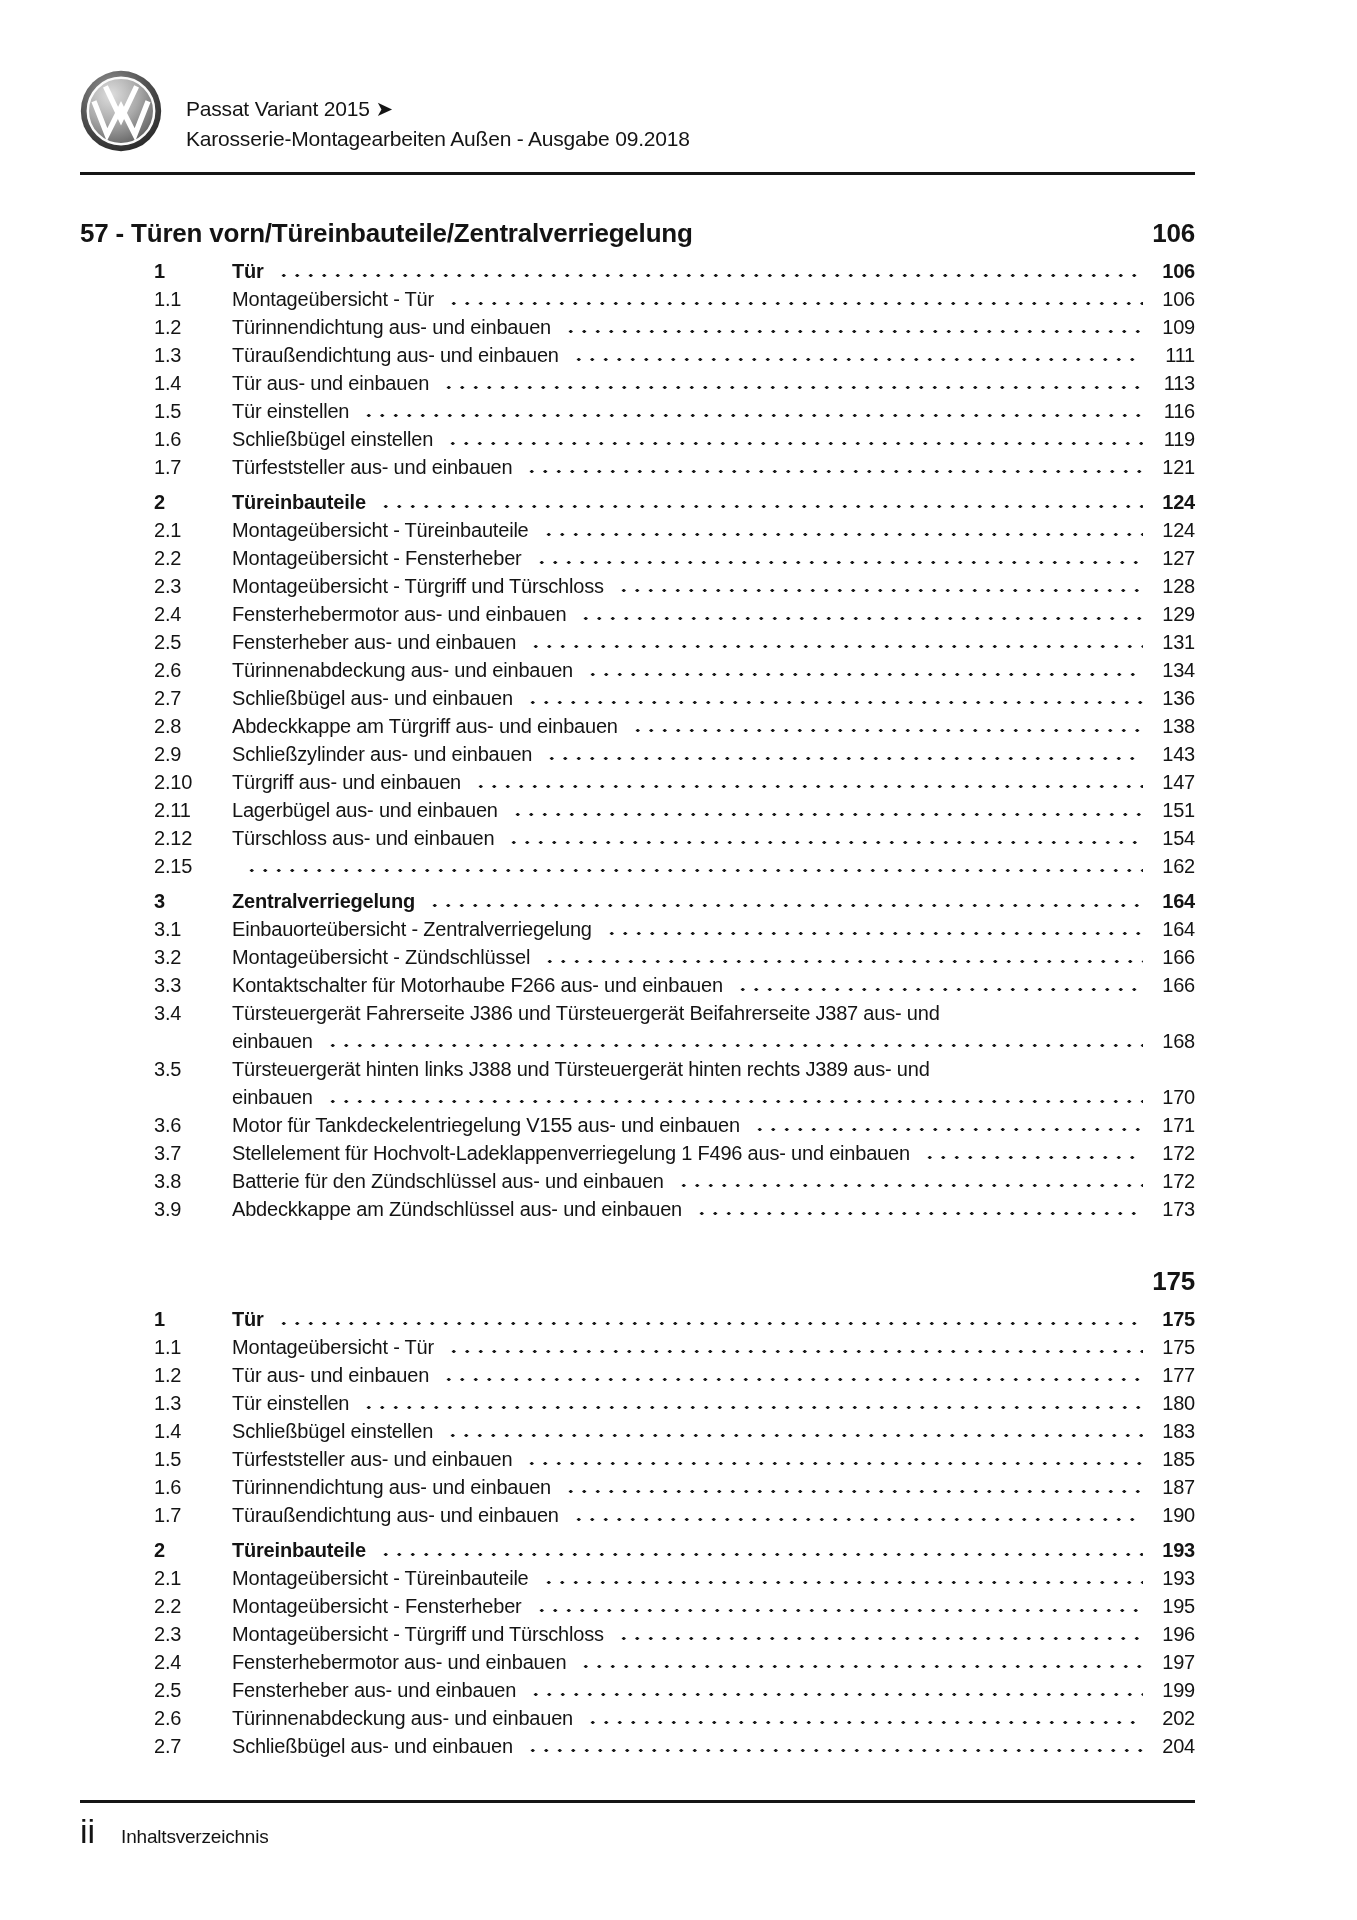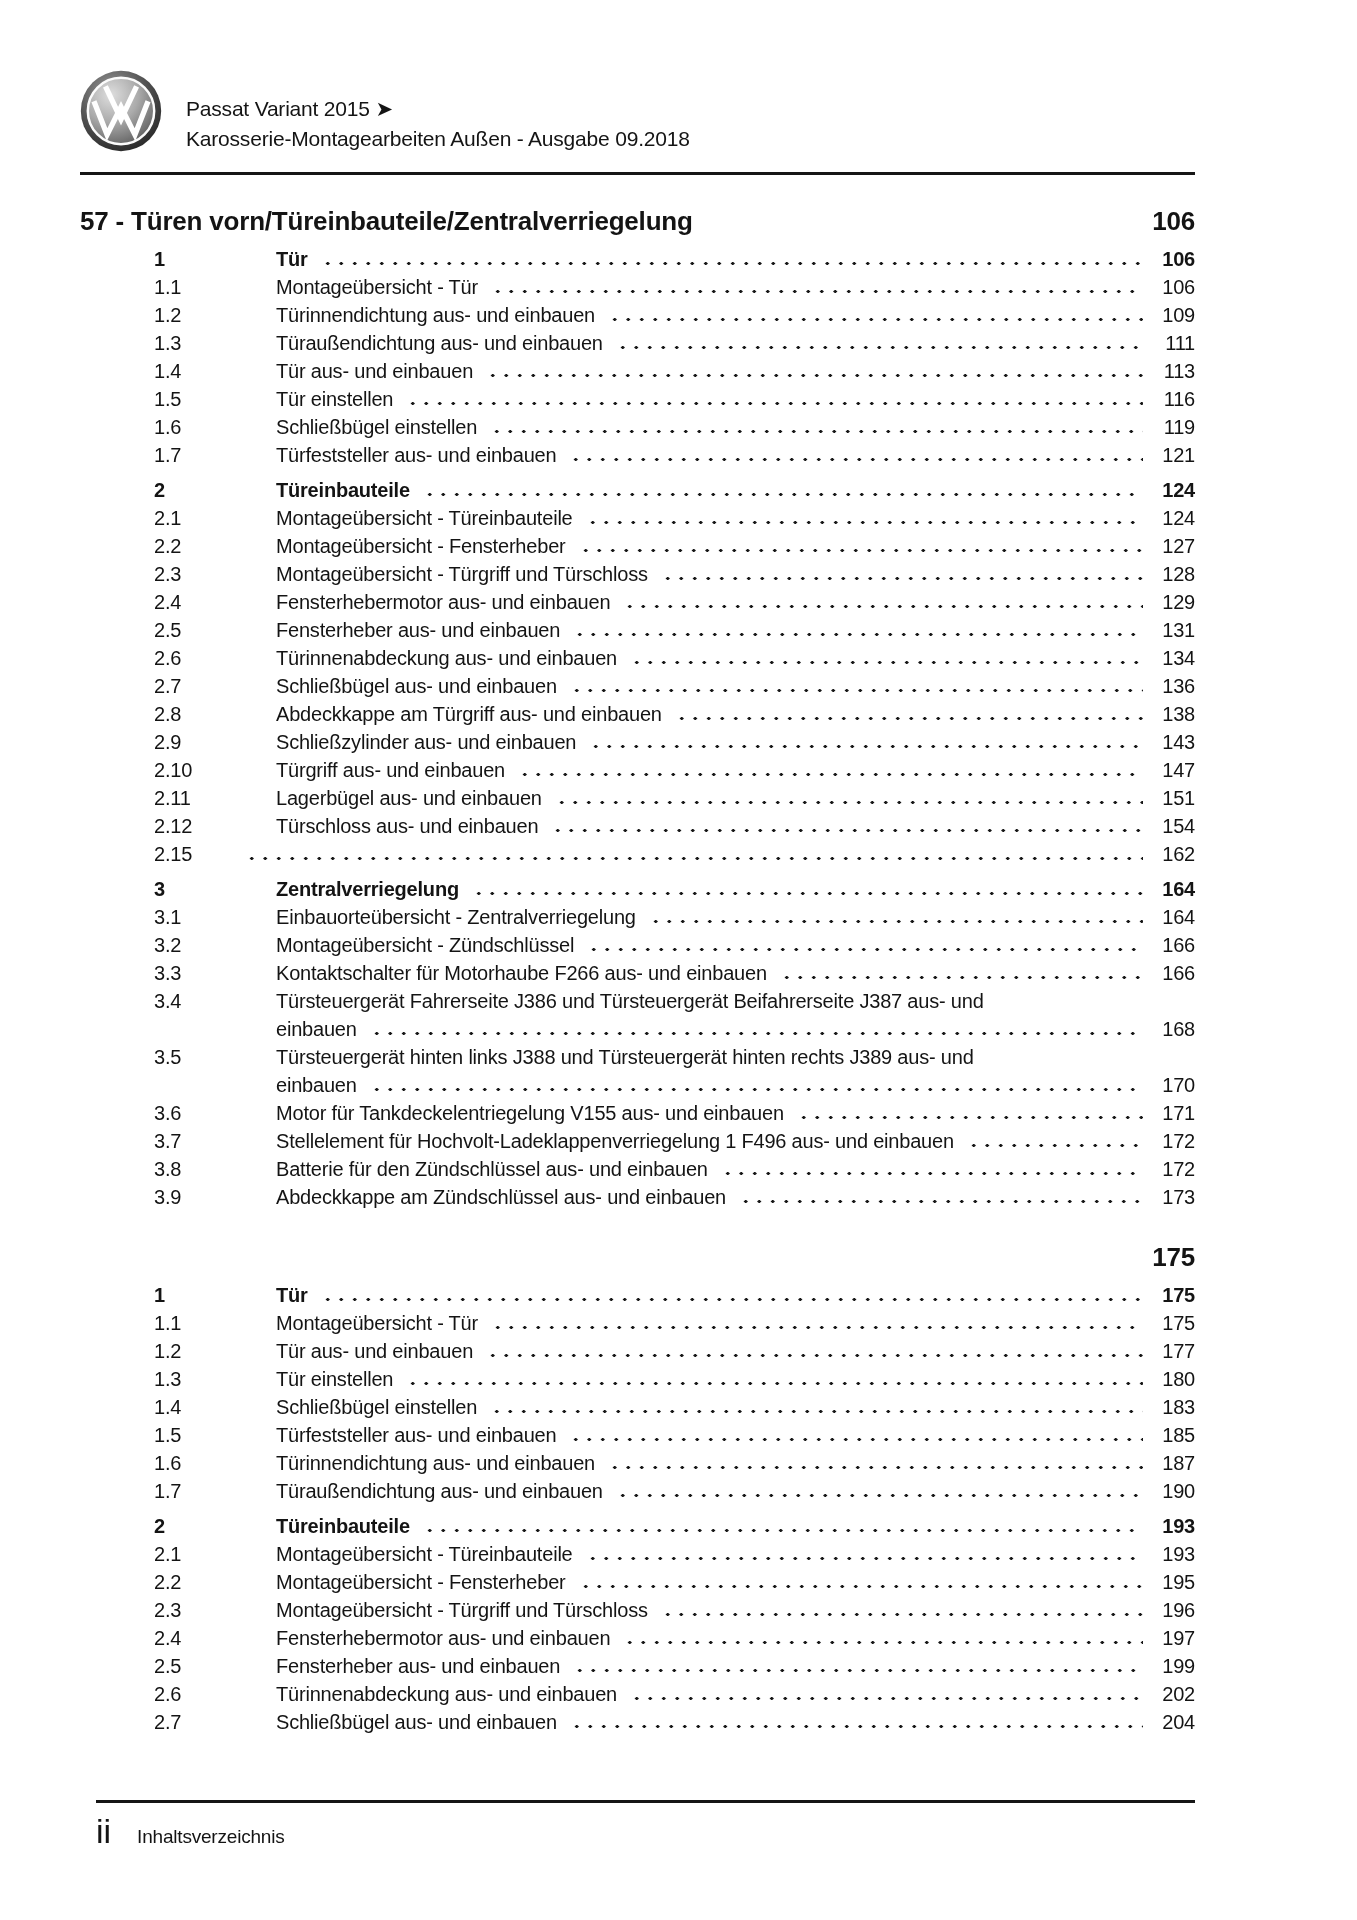--- a/index.html
+++ b/index.html
@@ -16,47 +16,47 @@
   .doc-header { display:flex; align-items:flex-start; gap:24px; min-height:88px; }
   .logo-wrap { width:82px; flex:0 0 82px; }
   .header-text { padding-top:24px; font-size:21px; line-height:30px; letter-spacing:-0.2px; }
   .header-rule { height:3px; background:#161616; margin-top:14px; }
 
   
   .toc { margin-top:0; }
   .sec-heading {
     display:flex; align-items:center;
     font-weight:700; font-size:26px; line-height:32px;
-    margin:30px 0 8px 0; letter-spacing:-0.2px;
+    margin:42px 0 8px 0; letter-spacing:-0.2px;
   }
   .sec-heading .leader {
     flex:1 1 auto; min-width:24px; margin:0 2px 0 14px;
     background-image:radial-gradient(circle,#141414 1.9px,transparent 2.25px);
     background-repeat:repeat-x;
     background-size:19px 6px;
     background-position:4px calc(100% - 9px);
   }
   .sec-heading .pg { flex:0 0 auto; min-width:54px; text-align:right; }
 
   .row { display:flex; align-items:stretch; padding-left:74px; font-size:20px; line-height:28px; letter-spacing:-0.2px; }
   .row .num { flex:0 0 78px; width:78px; }
-  .row .title { flex:0 1 auto; white-space:nowrap;margin-left:44px; }
+  .row .title { flex:0 1 auto; white-space:nowrap; }
   .row .leader {
     flex:1 1 auto; min-width:24px; margin:0 6px 0 11px;
     background-image:radial-gradient(circle,#161616 1.45px,transparent 1.75px);
     background-repeat:repeat-x;
     background-size:13.5px 4.6px;
     background-position:2px calc(100% - 7px);
   }
   .row .pg { flex:0 0 auto; min-width:46px; text-align:right; }
   .row.group { font-weight:700; margin-top:7px; }
   .row.cont { }
 
   
-  .doc-footer { position:absolute; left:96px; right:162px; top:1800px; }
+  .doc-footer { position:absolute; left:80px; right:162px; top:1800px; }
   .footer-rule { height:3px; background:#161616; }
   .footer-row { display:flex; align-items:baseline; gap:26px; margin-top:10px; }
   .roman { font-size:34px; line-height:1.1; }
   .footer-label { font-size:19px; letter-spacing:-0.2px; }
 </style>
 </head>
 <body>
 
 <div class="page">
 

